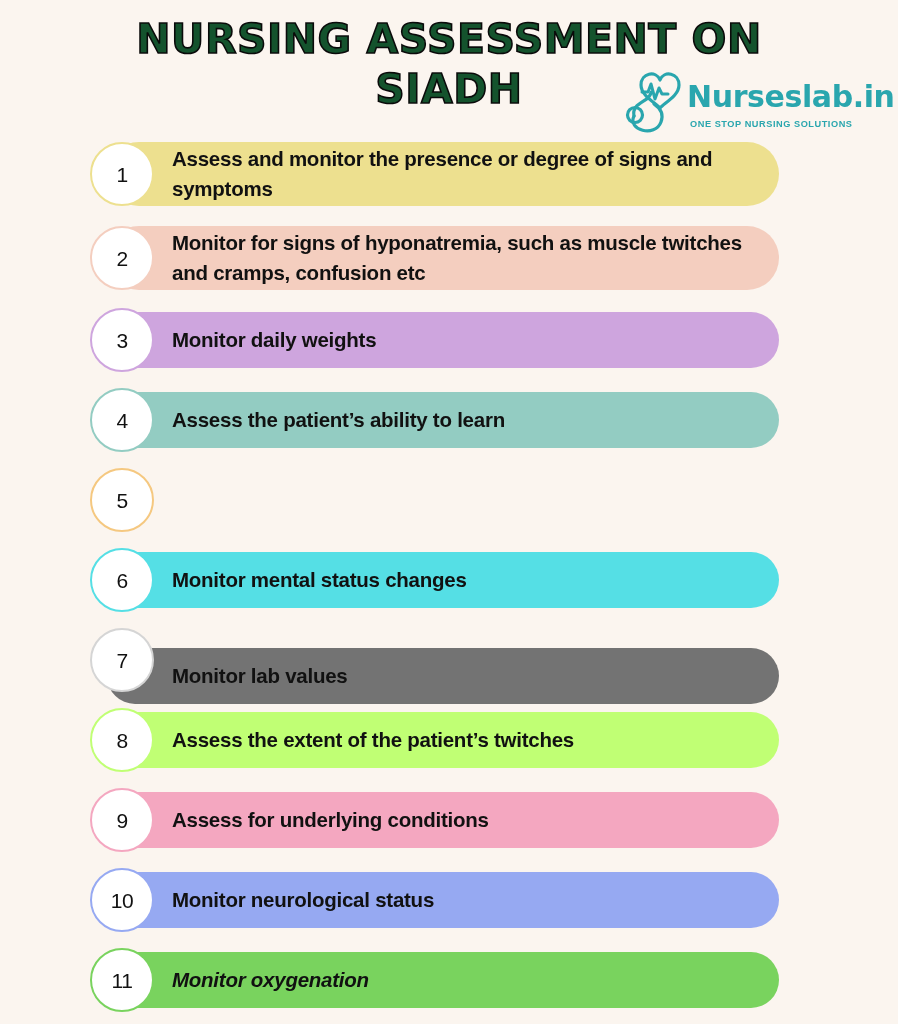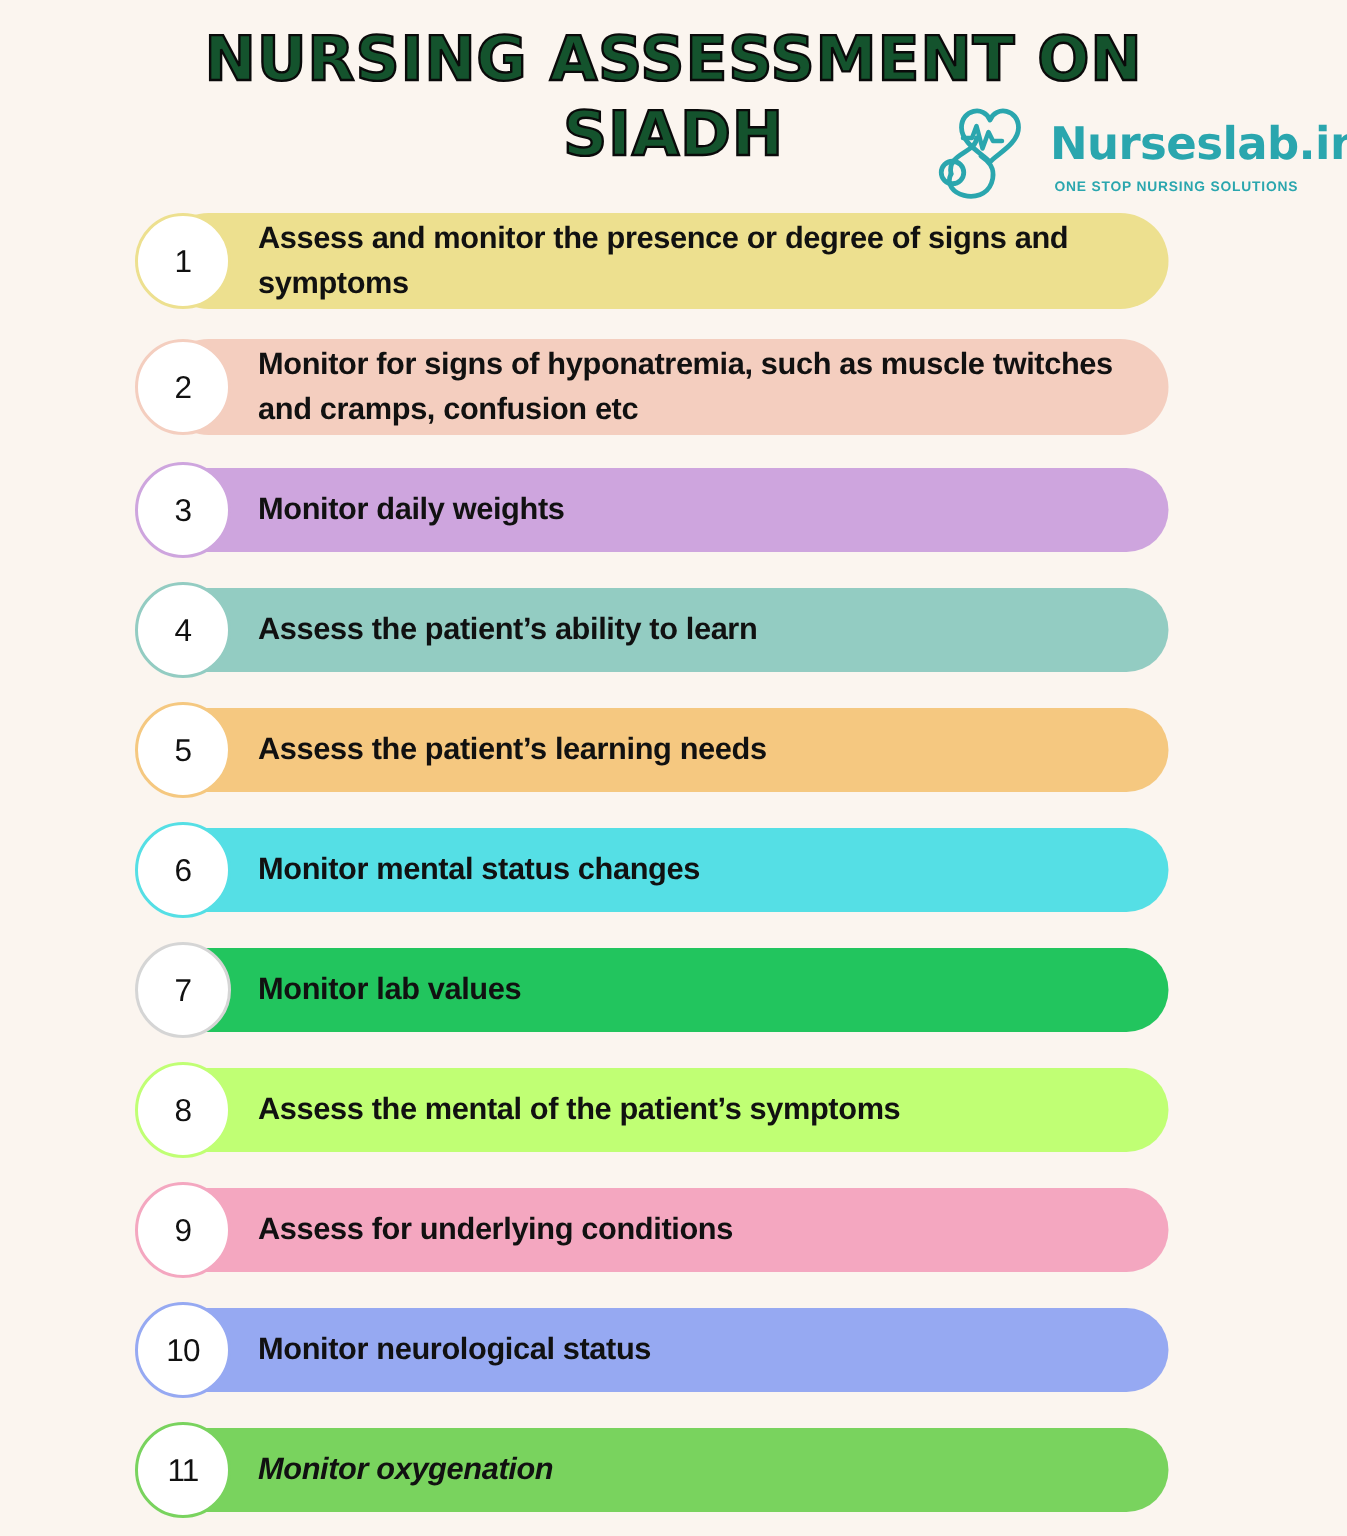--- a/index.html
+++ b/index.html
@@ -49,21 +49,21 @@
   }
   .logo-mark {
     position: absolute;
     left: 0;
     top: 0;
     width: 76px;
     height: 76px;
   }
   .logo-text-wrap {
     position: absolute;
-    left: 79px;
+    left: 66px;
     top: 24px;
     width: 170px;
   }
   .logo-name {
     display: block;
     font-family: "DejaVu Sans", sans-serif;
     font-weight: 700;
     font-size: 30px;
     line-height: 30px;
     color: #2AA6AE;
@@ -187,46 +187,43 @@
     </div>
     <div class="row" style="height: 80px;">
       <div class="bar" style="background: rgb(147, 204, 194); height: 56px; top: 12px;">
         <span class="bar-text">Assess the patient’s ability to learn</span>
       </div>
       <div class="circle" style="width: 64px; height: 64px; top: 8px; border: 2.5px solid rgb(147, 204, 194);">
         <span class="circle-num">4</span>
       </div>
     </div>
     <div class="row" style="height: 80px;">
-      <div class="bar" style="background: rgb(245, 200, 128); height: 56px; top: 12px;">
-        <span class="bar-text">Assess the patient’s learning needs</span>
-      </div>
       <div class="circle" style="width: 64px; height: 64px; top: 8px; border: 2.5px solid rgb(245, 200, 128);">
         <span class="circle-num">5</span>
       </div>
     </div>
     <div class="row" style="height: 80px;">
       <div class="bar" style="background: rgb(85, 223, 229); height: 56px; top: 12px;">
         <span class="bar-text">Monitor mental status changes</span>
       </div>
       <div class="circle" style="width: 64px; height: 64px; top: 8px; border: 2.5px solid rgb(85, 223, 229);">
         <span class="circle-num">6</span>
       </div>
     </div>
     <div class="row" style="height: 80px;">
-      <div class="bar" style="background: #22c55e; height: 56px; top: 12px;">
+      <div class="bar" style="background: #737373; height: 56px; top: 28px;">
         <span class="bar-text">Monitor lab values</span>
       </div>
       <div class="circle" style="width: 64px; height: 64px; top: 8px; border: 2.5px solid rgb(213, 213, 213);">
         <span class="circle-num">7</span>
       </div>
     </div>
     <div class="row" style="height: 80px;">
       <div class="bar" style="background: rgb(192, 255, 116); height: 56px; top: 12px;">
-        <span class="bar-text">Assess the mental of the patient’s symptoms</span>
+        <span class="bar-text">Assess the extent of the patient’s twitches</span>
       </div>
       <div class="circle" style="width: 64px; height: 64px; top: 8px; border: 2.5px solid rgb(192, 255, 116);">
         <span class="circle-num">8</span>
       </div>
     </div>
     <div class="row" style="height: 80px;">
       <div class="bar" style="background: rgb(244, 167, 192); height: 56px; top: 12px;">
         <span class="bar-text">Assess for underlying conditions</span>
       </div>
       <div class="circle" style="width: 64px; height: 64px; top: 8px; border: 2.5px solid rgb(244, 167, 192);">

